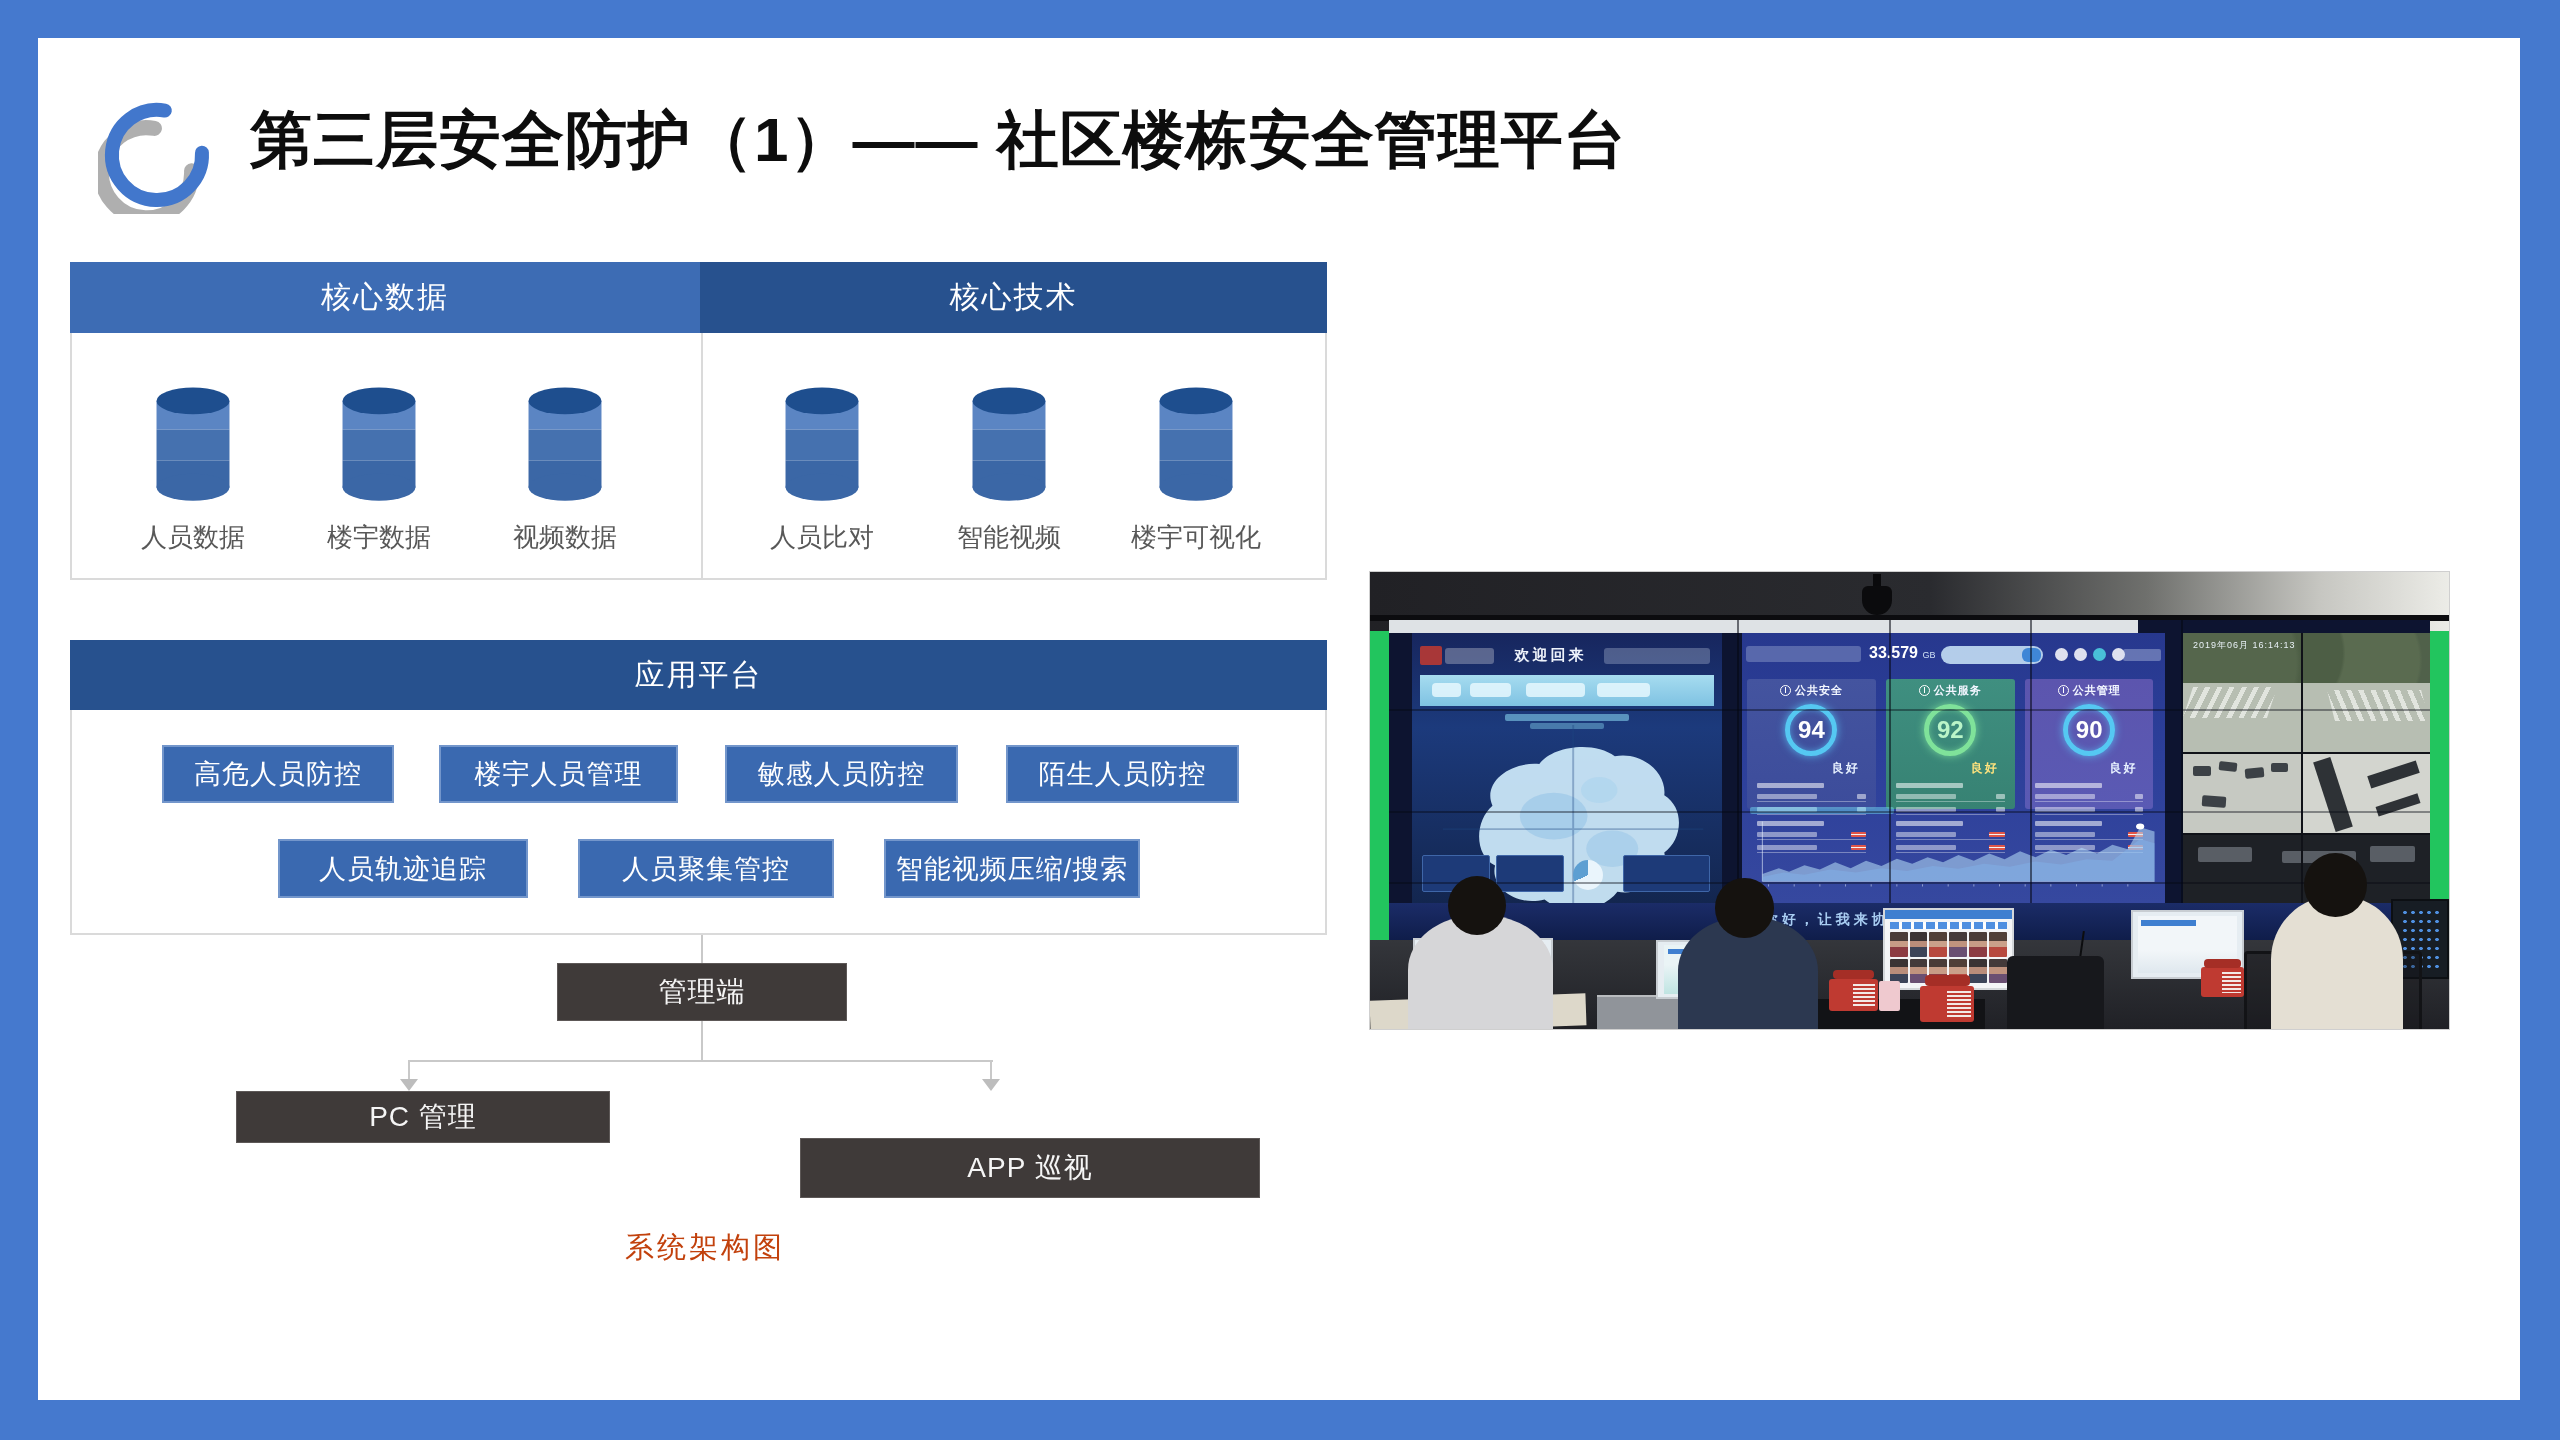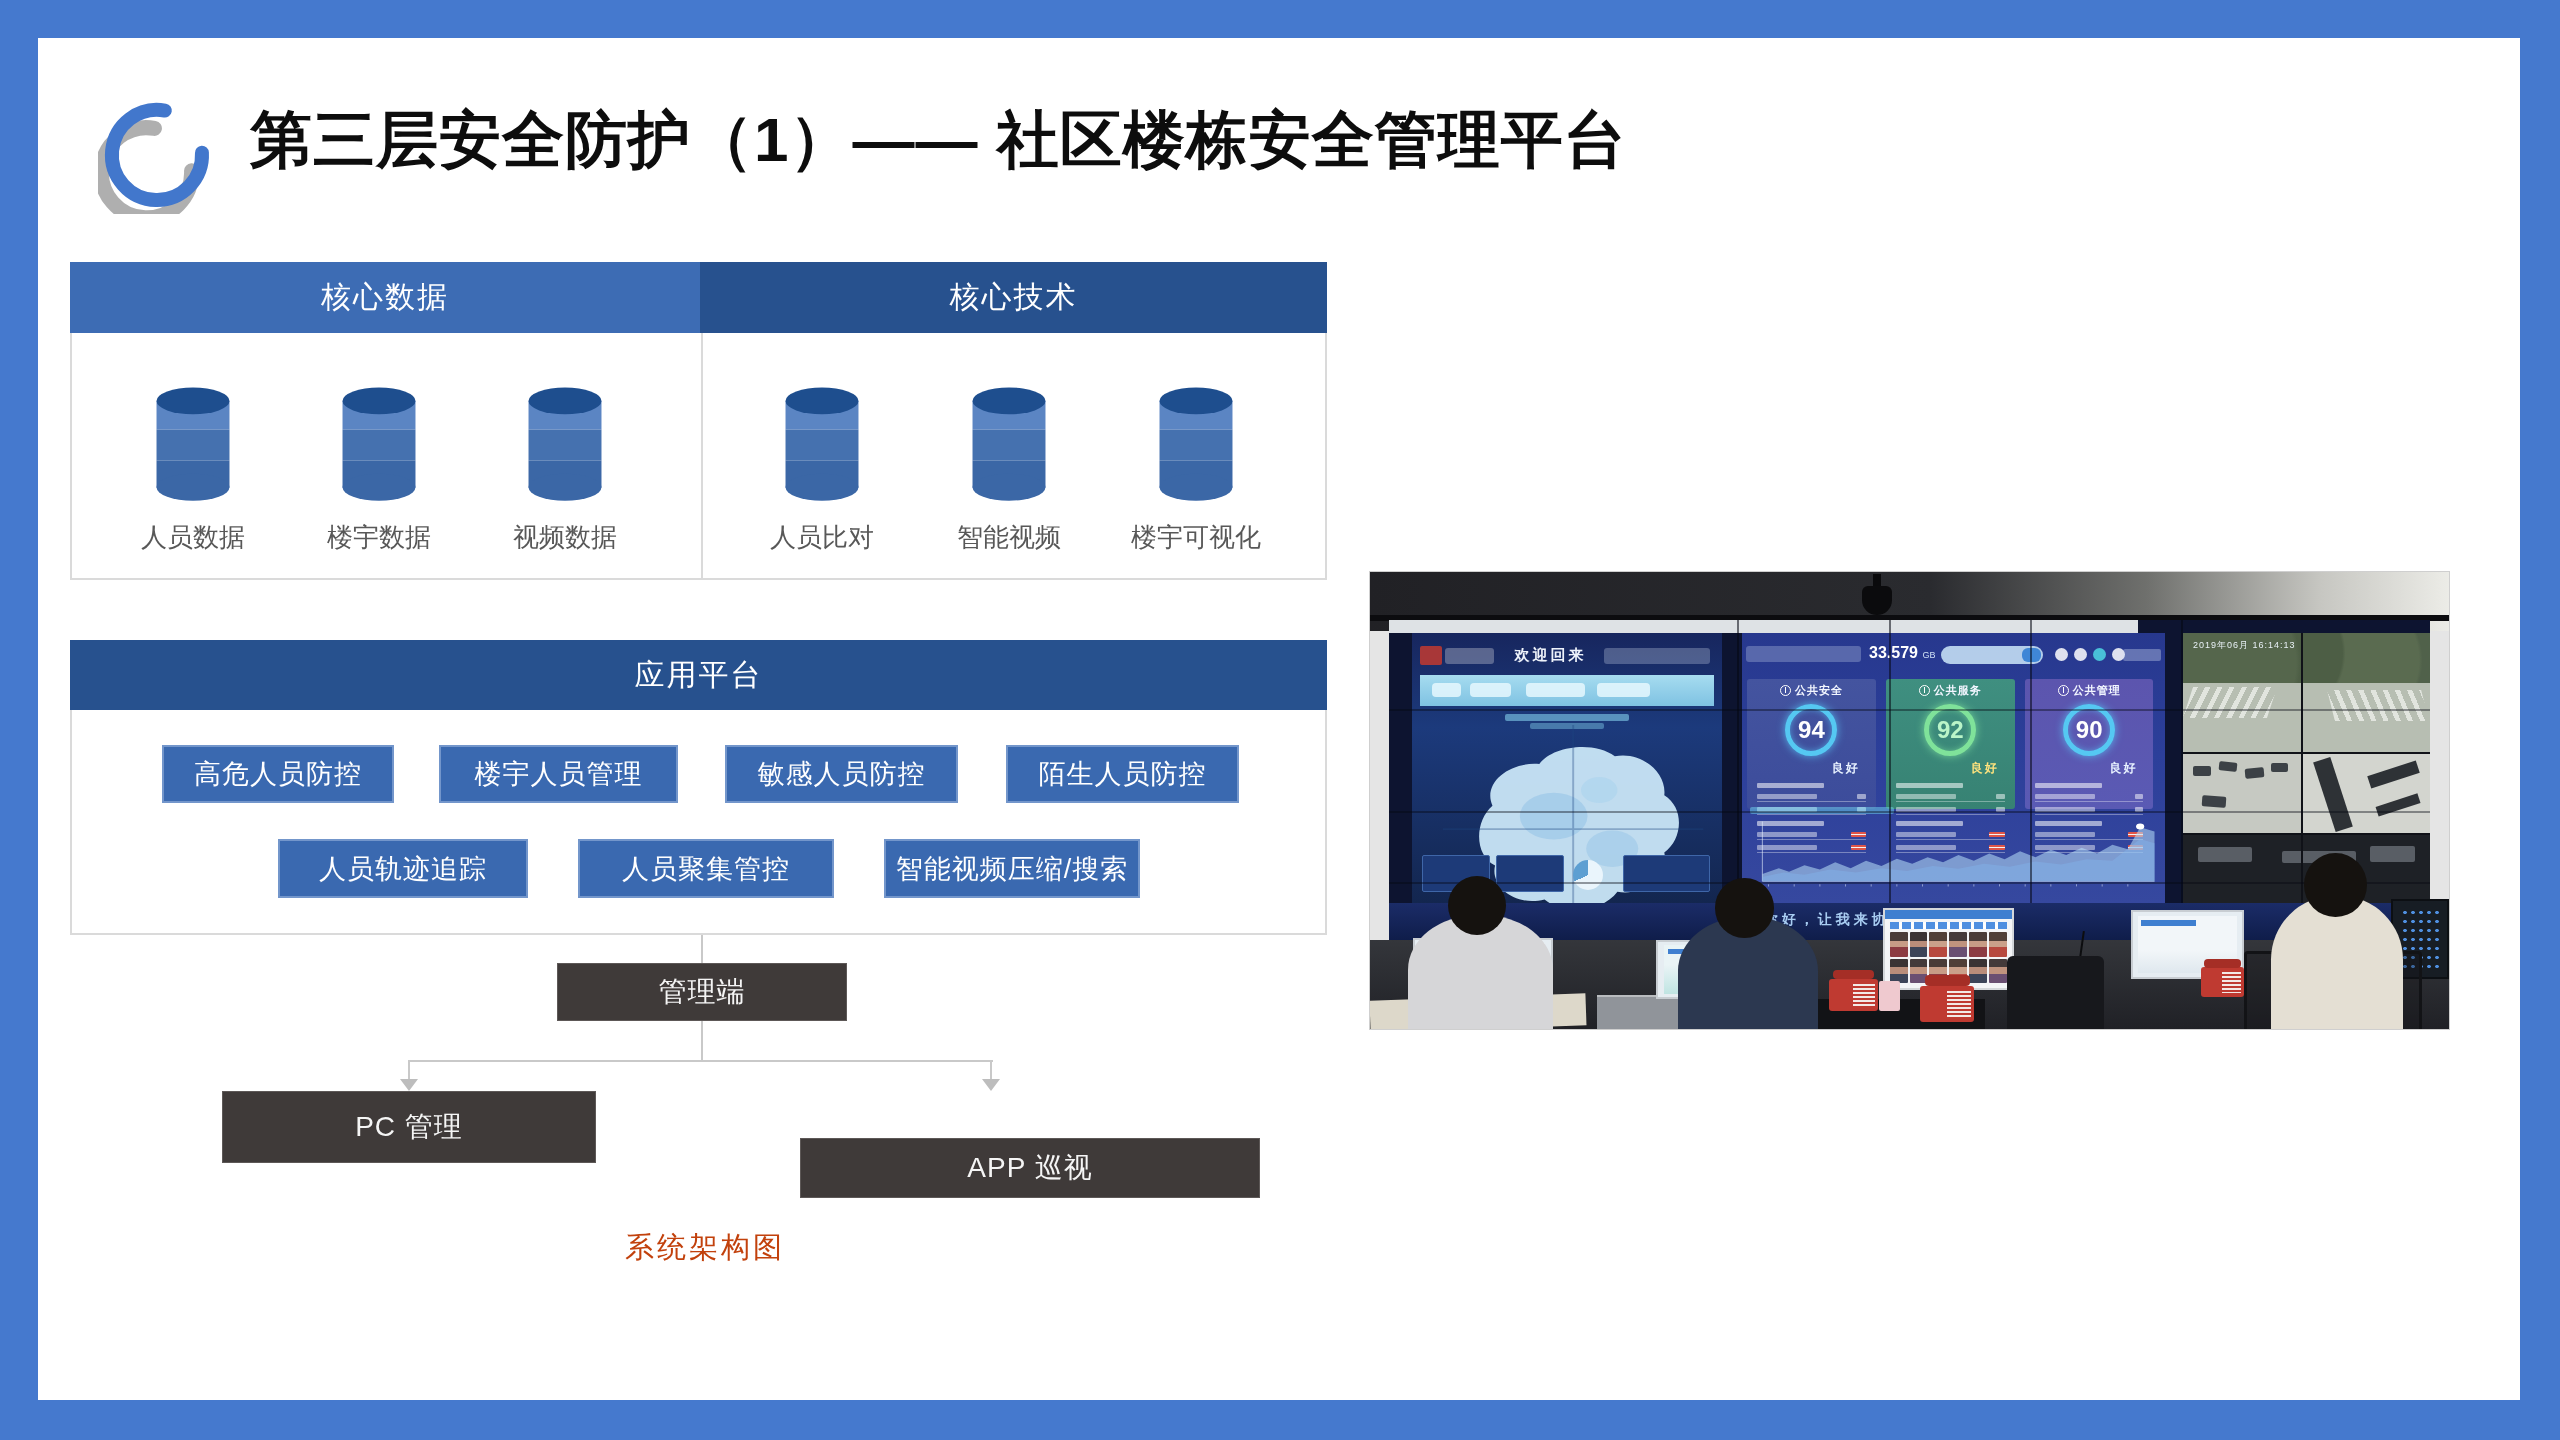--- a/index.html
+++ b/index.html
@@ -30,21 +30,21 @@
   .app-btn{position:absolute;display:flex;align-items:center;justify-content:center;background:#3A69B0;border:2px solid #7396cb;color:#fff;font-size:27px;letter-spacing:1px;}
 
   .dark-box{position:absolute;display:flex;align-items:center;justify-content:center;background:#3F3A39;border:1px solid #5d5857;color:#f5f5f5;font-size:28px;letter-spacing:1px;}
 
   .conn{position:absolute;background:#c9c9c9;}
   .arrow-down{position:absolute;width:0;height:0;border-left:9px solid transparent;border-right:9px solid transparent;border-top:12px solid #bdbdbd;}
 
   .caption{position:absolute;left:560px;top:1228px;width:290px;text-align:center;font-size:29px;color:#c2410c;letter-spacing:3px;font-family:Liberation Serif, serif;}
 
   
-  .photo{position:absolute;left:1369px;top:571px;width:1081px;height:459px;border:1px solid #cfcfcf;background:#e5e5e5;overflow:hidden;}
+  .photo{position:absolute;left:1369px;top:571px;width:1081px;height:459px;border:1px solid #cfcfcf;background:#22c55e;overflow:hidden;}
   .ph{position:absolute;}
   .ph-ceiling{left:0;top:0;width:100%;height:13%;background:linear-gradient(90deg,#212125 0%,#2a2b2f 52%,#6f706d 72%,#c6c6c1 88%,#ecece7 100%);}
   .ph-ceiling-beam{left:0;top:9.5%;width:100%;height:1.2%;background:#0c0c0f;}
   .ph-cam-mount{left:46.6%;top:0.5%;width:0.8%;height:3%;background:#0a0a0c;}
   .ph-cam{left:45.6%;top:3%;width:2.8%;height:6.5%;background:#0b0b0d;border-radius:20% 20% 50% 50%;}
   .ph-wall{left:1.8%;top:10.5%;width:96.4%;height:62%;background:#0d1430;}
   .ph-wallglow{left:0;top:0;width:72%;height:4.5%;background:rgba(245,248,250,0.9);}
 
   
   .scr-left{left:2.2%;top:4.5%;width:29.8%;height:95.5%;background:linear-gradient(180deg,#17265e 0%,#1c3a7c 35%,#13264f 100%);}
@@ -254,21 +254,21 @@
 
   <div class="conn" style="left:701px;top:935px;width:2px;height:28px;"></div>
   <div class="dark-box" style="left:557px;top:963px;width:290px;height:58px;">管理端</div>
   <div class="conn" style="left:701px;top:1021px;width:2px;height:40px;"></div>
   <div class="conn" style="left:409px;top:1060px;width:584px;height:2px;"></div>
   <div class="conn" style="left:408px;top:1060px;width:2px;height:20px;"></div>
   <div class="conn" style="left:990px;top:1060px;width:2px;height:20px;"></div>
   <div class="arrow-down" style="left:400px;top:1079px;"></div>
   <div class="arrow-down" style="left:982px;top:1079px;"></div>
 
-  <div class="dark-box" style="left:222px;top:1091px;width:374px;height:72px;">PC 管理</div>
+  <div class="dark-box" style="left:236px;top:1091px;width:374px;height:52px;">PC 管理</div>
   <div class="dark-box" style="left:800px;top:1138px;width:460px;height:60px;">APP 巡视</div>
 
   <div class="caption">系统架构图</div>
 
   <div class="photo">
     <div class="ph ph-ceiling"></div>
     <div class="ph ph-ceiling-beam"></div>
     <div class="ph ph-cam-mount"></div>
     <div class="ph ph-cam"></div>
 

